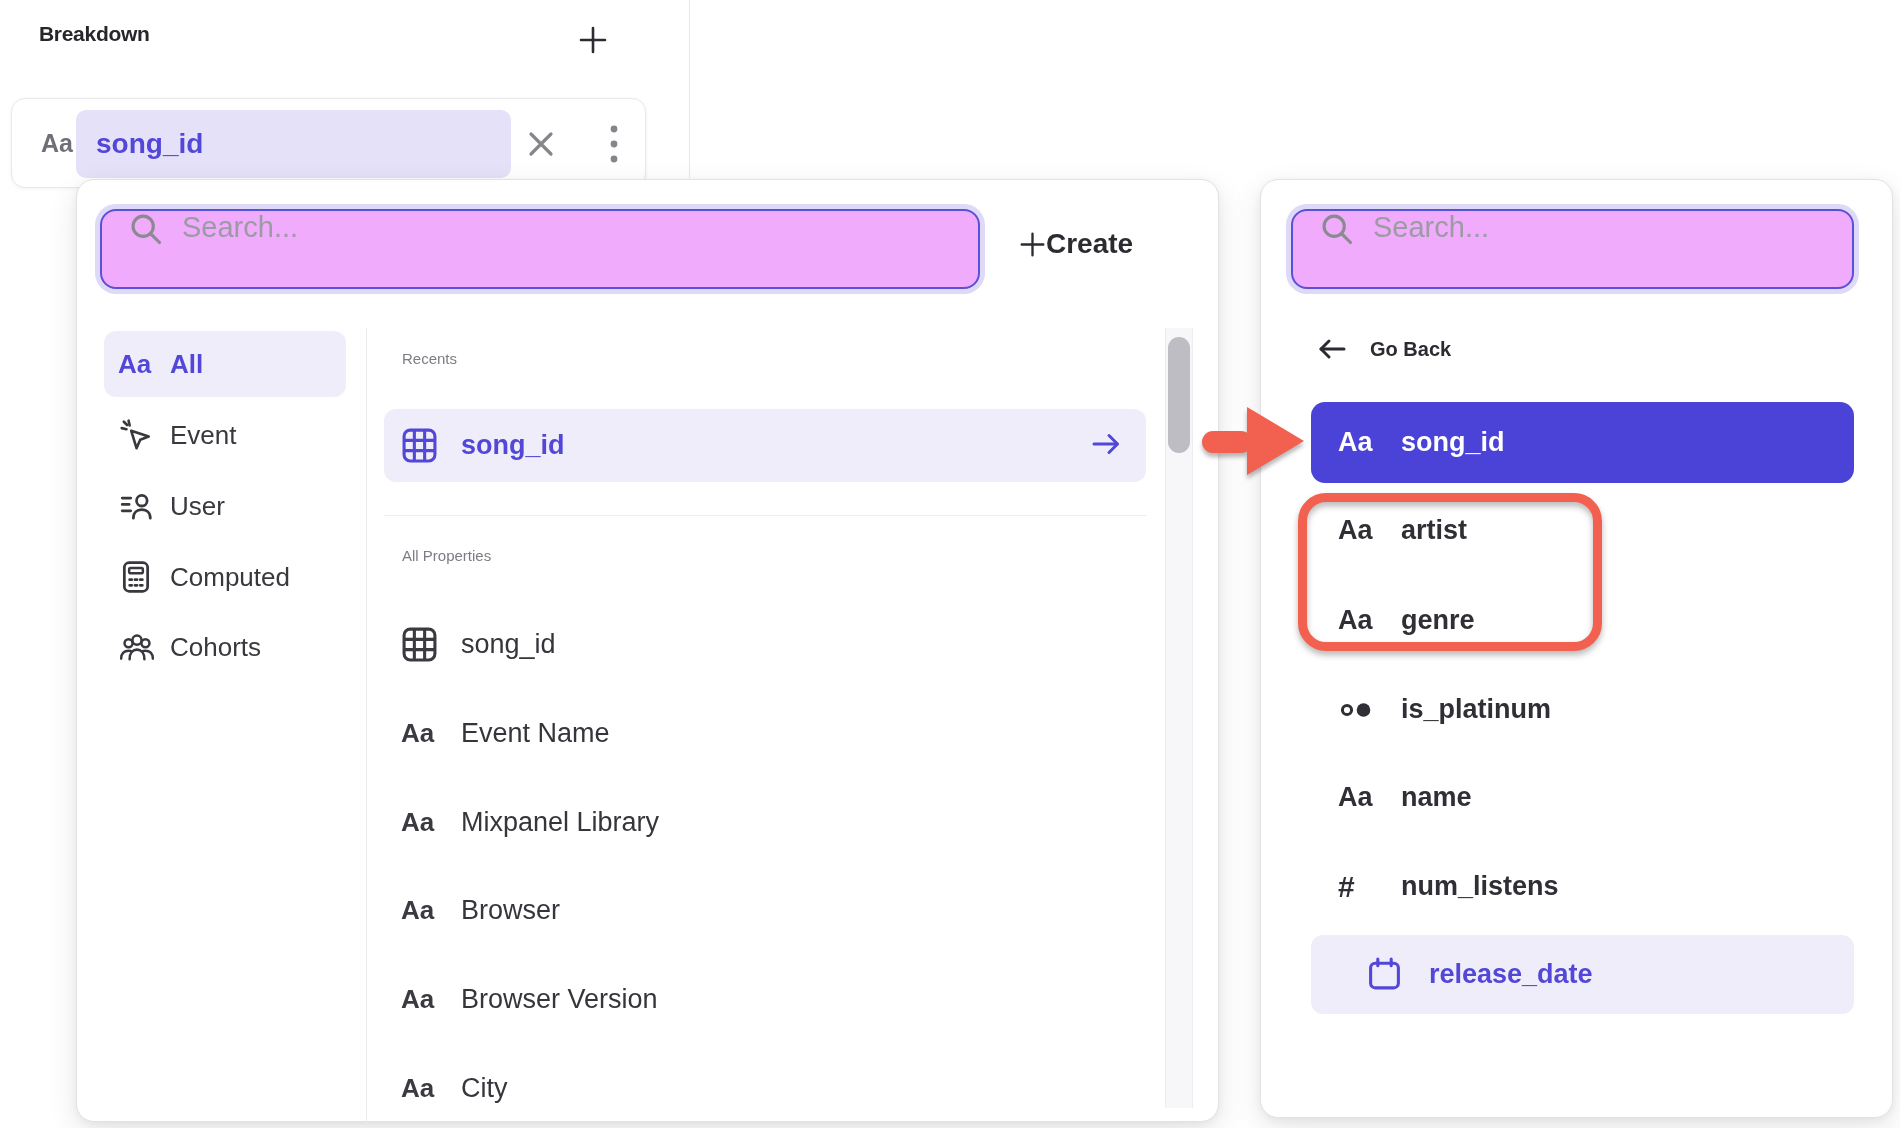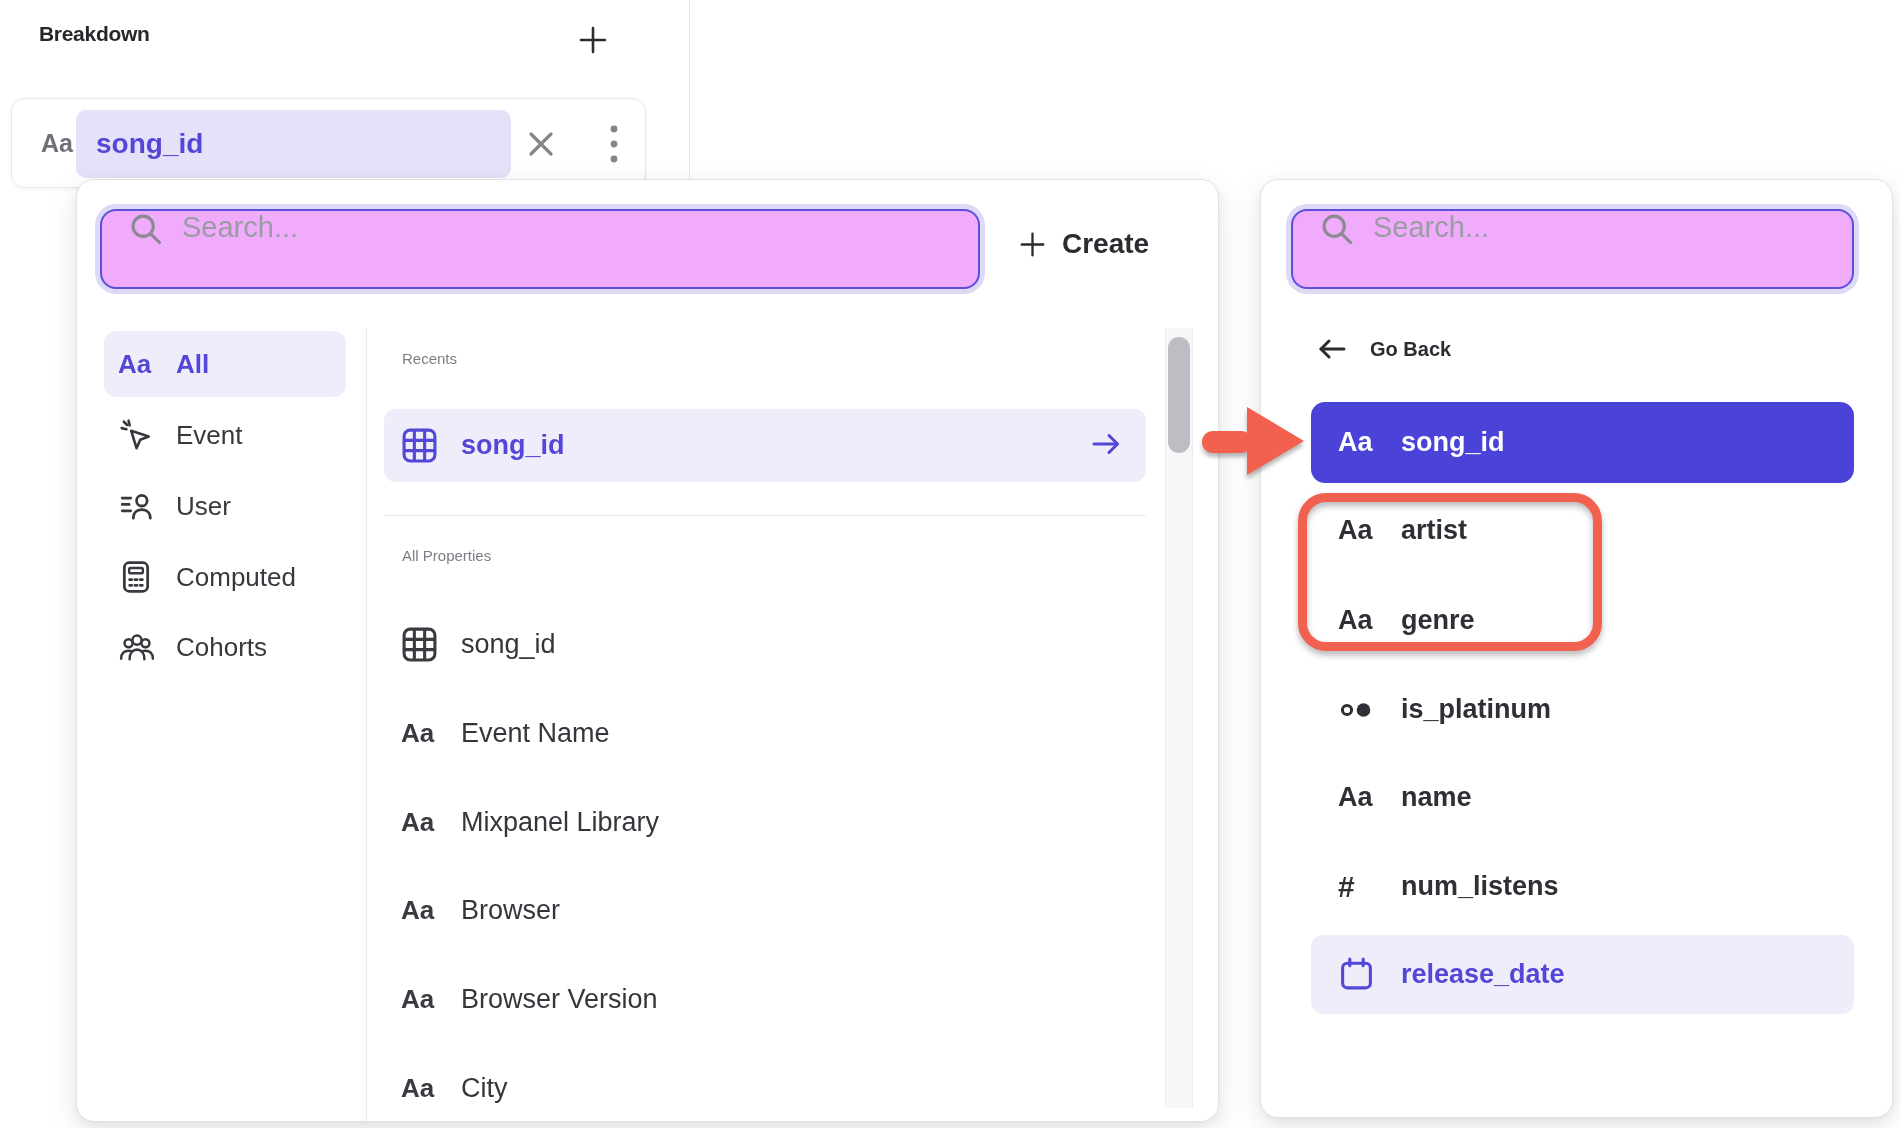--- a/index.html
+++ b/index.html
@@ -27,27 +27,27 @@
   .panel-left  { left:76px;  top:179px; width:1143px; height:943px; }
   .panel-right { left:1260px; top:179px; width:633px;  height:939px; }
 
   .searchbox { position:absolute; top:29px; height:80px; background:#f0abfc; border:2px solid #5b50d8;
                border-radius:16px; box-shadow:0 0 0 5px #ddd9f6; display:flex; align-items:flex-start; }
   .searchbox svg { margin-left:26px; flex:0 0 auto; }
   .searchbox input { border:none; outline:none; background:transparent; margin-left:18px; width:70%;
                      font-family:inherit; font-size:29px; color:#3a3a40; }
   .searchbox input::placeholder { color:#9b9ba3; }
 
-  .create-btn { position:absolute; left:942px; top:48px; display:flex; align-items:center; gap:16px; cursor:pointer; }
+  .create-btn { position:absolute; left:942px; top:48px; display:flex; align-items:center; cursor:pointer; }
   .create-btn .lbl { font-size:28px; font-weight:600; color:#2b2b31; }
   .cat-divider { position:absolute; left:289px; top:148px; width:1px; height:794px; background:#ececef; }
   .cat-item { position:absolute; left:27px; width:242px; height:66px; display:flex; align-items:center; border-radius:12px; cursor:pointer; }
   .cat-item .ic { width:52px; margin-left:14px; display:flex; align-items:center; justify-content:flex-start; }
   .cat-item .ic .aa { font-size:26px; font-weight:700; color:#5247d6; }
-  .cat-item .lbl { font-size:26px; font-weight:500; color:#38383e; margin-left:6px; }
+  .cat-item .lbl { font-size:26px; font-weight:500; color:#38383e; margin-left:0; }
   .cat-item.selected { background:#efedfa; }
   .cat-item.selected .lbl { color:#5247d6; font-weight:700; }
 
   
   .section-label { position:absolute; left:325px; font-size:15px; font-weight:500; color:#7c7c84; }
   .list-row { position:absolute; left:307px; width:762px; height:73px; display:flex; align-items:center; border-radius:12px; cursor:pointer; }
   .list-row .ic { width:60px; margin-left:17px; display:flex; align-items:center; }
   .list-row .ic .aa { font-size:26px; font-weight:700; color:#3a3a40; }
   .list-row .lbl { font-size:27px; font-weight:500; color:#35353b; }
   .list-row.recent { background:#efedfa; }
@@ -65,21 +65,21 @@
   .goback .lbl { font-size:20px; font-weight:600; color:#2b2b31; }
 
   .r-row { position:absolute; left:50px; width:543px; height:73px; display:flex; align-items:center; border-radius:12px; cursor:pointer; }
   .r-row .ic { width:63px; margin-left:27px; display:flex; align-items:center; }
   .r-row .ic .aa { font-size:27px; font-weight:700; color:#2f2f35; }
   .r-row .ic .num { font-size:30px; font-weight:600; color:#2f2f35; }
   .r-row .lbl { font-size:27px; font-weight:600; color:#2f2f35; }
   .r-row.selected { height:81px; background:#4b42d8; border-radius:14px; }
   .r-row.selected .ic .aa { color:#ffffff; }
   .r-row.selected .lbl { color:#ffffff; }
-  .r-row.hovered { background:#efedfa; }
+  .r-row.hovered { background:#efedfa;padding-left:28px; }
   .r-row.hovered .lbl { color:#5247d6; }
 
   
   .red-arrow { position:absolute; left:1196px; top:398px; z-index:5;
                filter:drop-shadow(0 4px 2px rgba(0,0,0,.28)); }
   .red-box { position:absolute; left:1298px; top:493px; width:304px; height:158px; border:9px solid #f2604f;
              border-radius:28px; z-index:5; filter:drop-shadow(0 4px 3px rgba(0,0,0,.28)); pointer-events:none; }
 </style>
 </head>
 <body>

